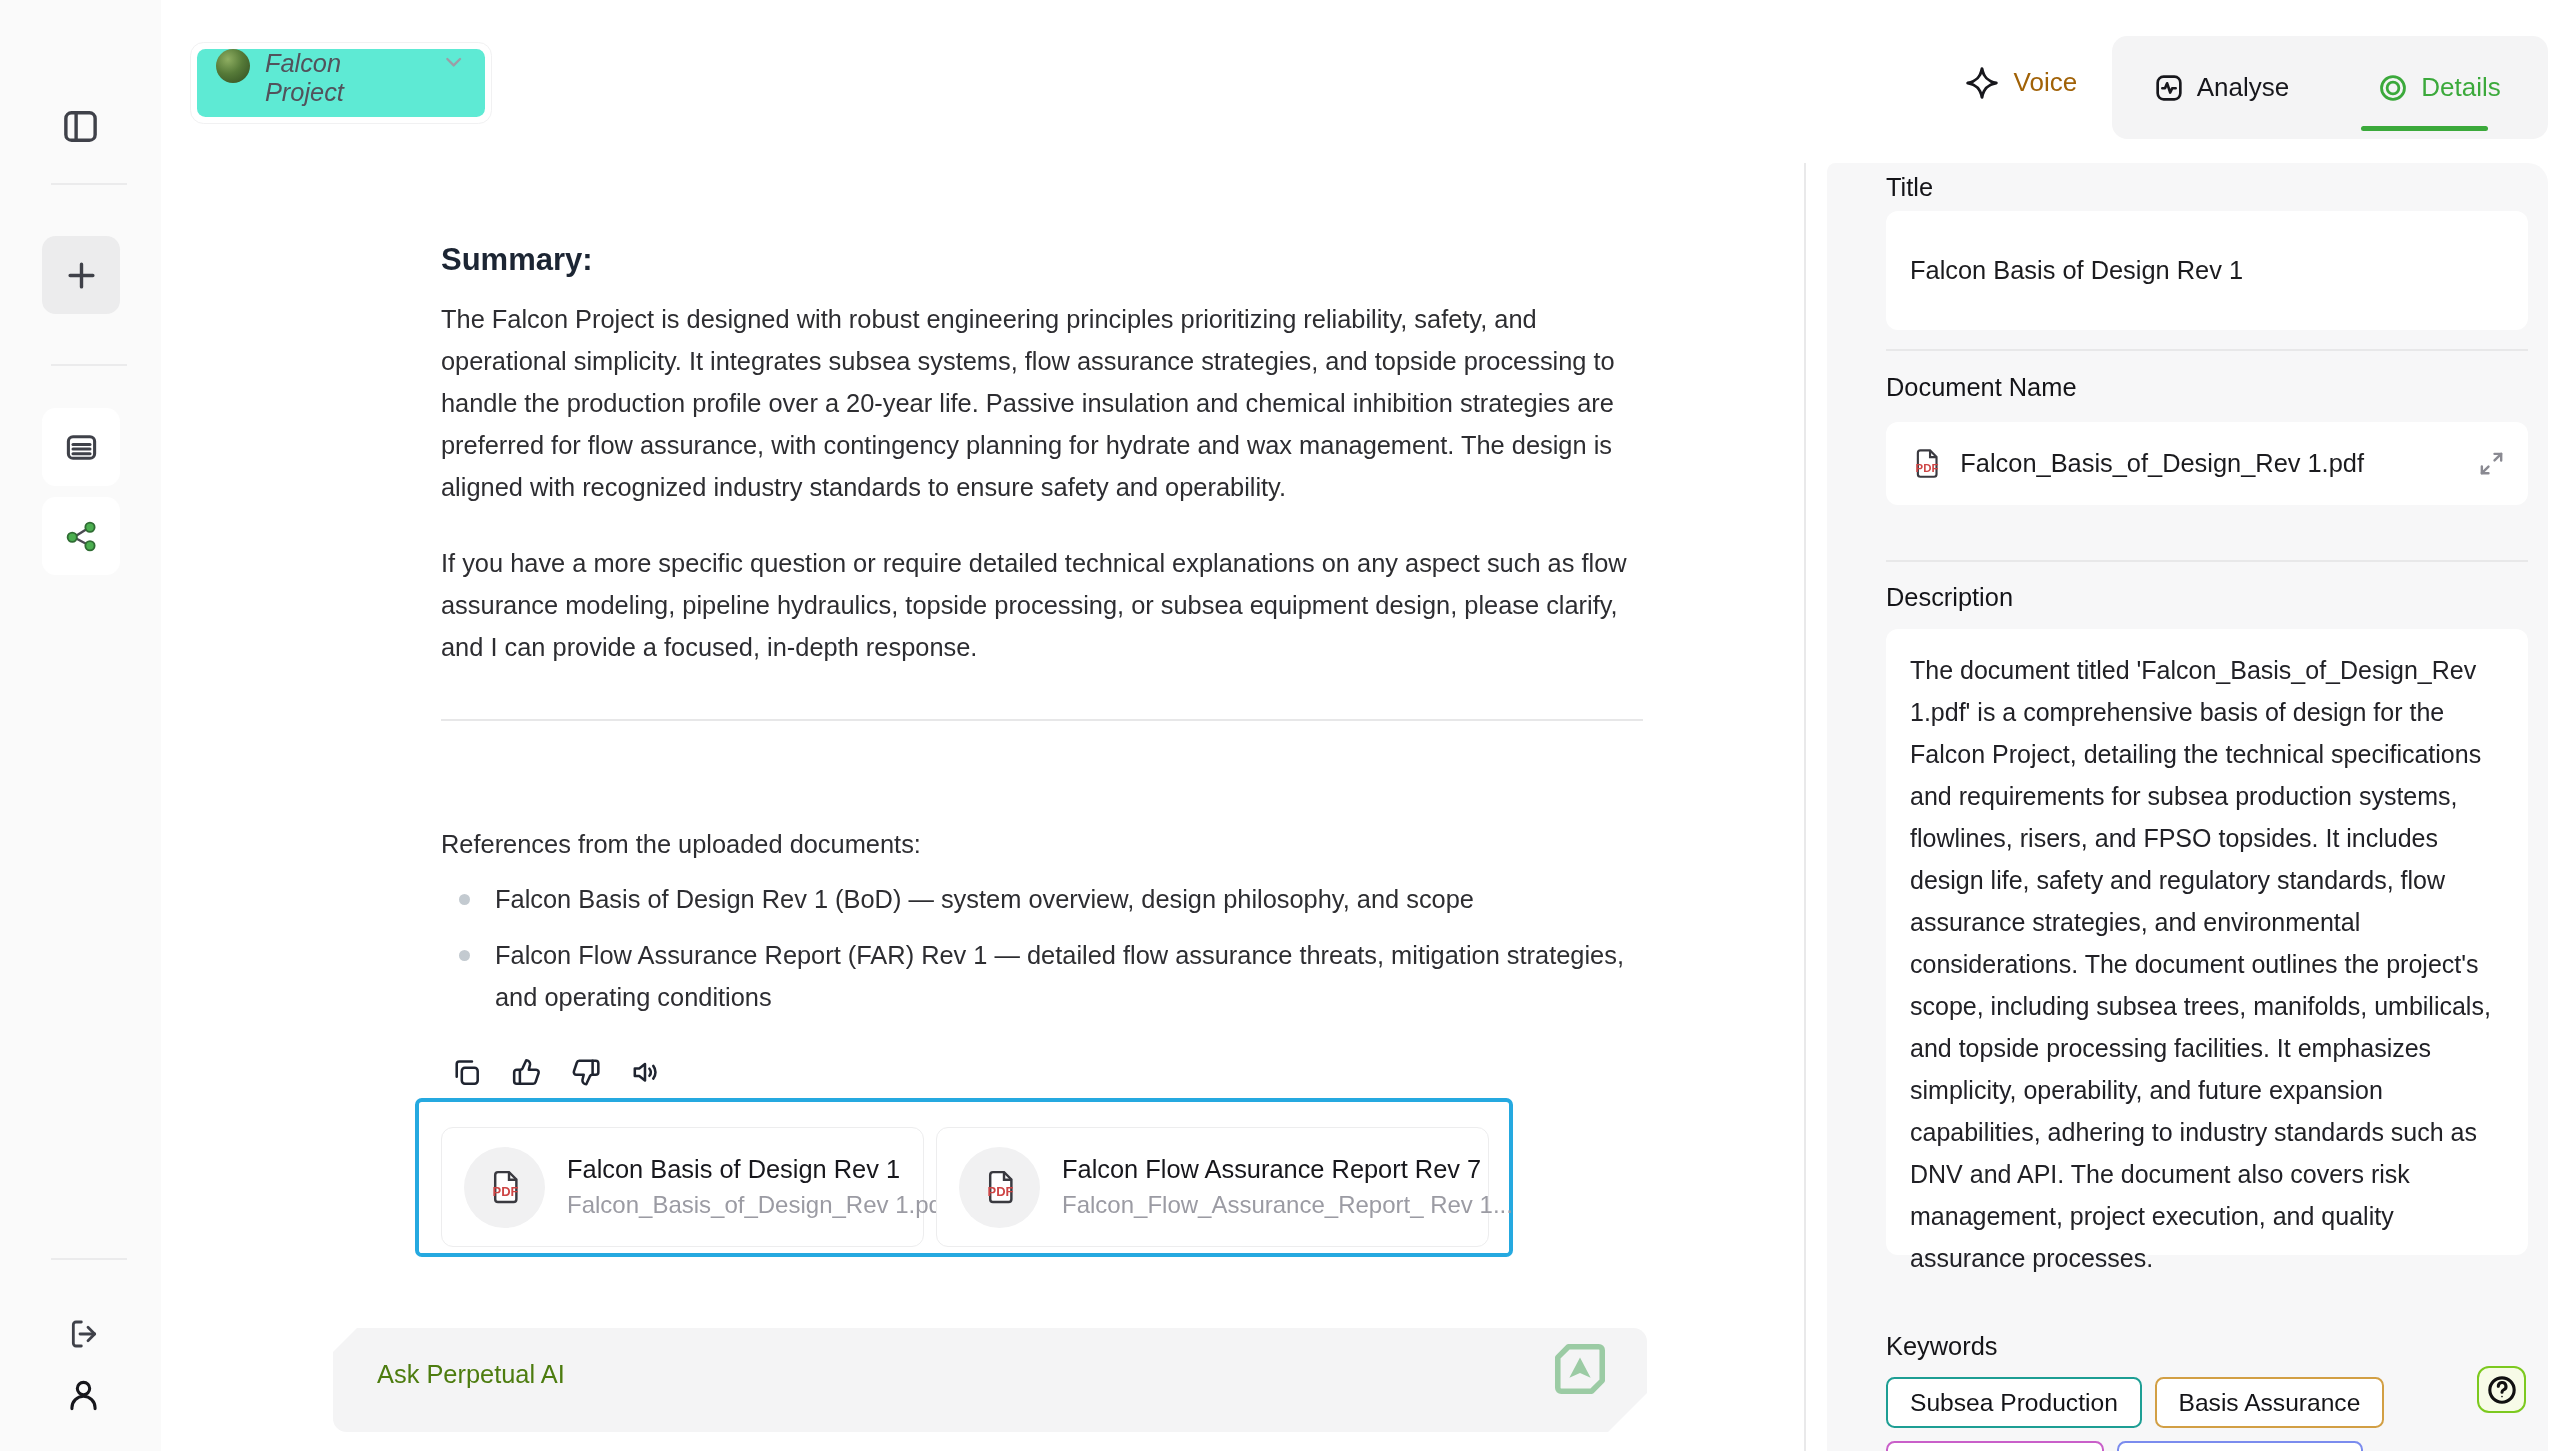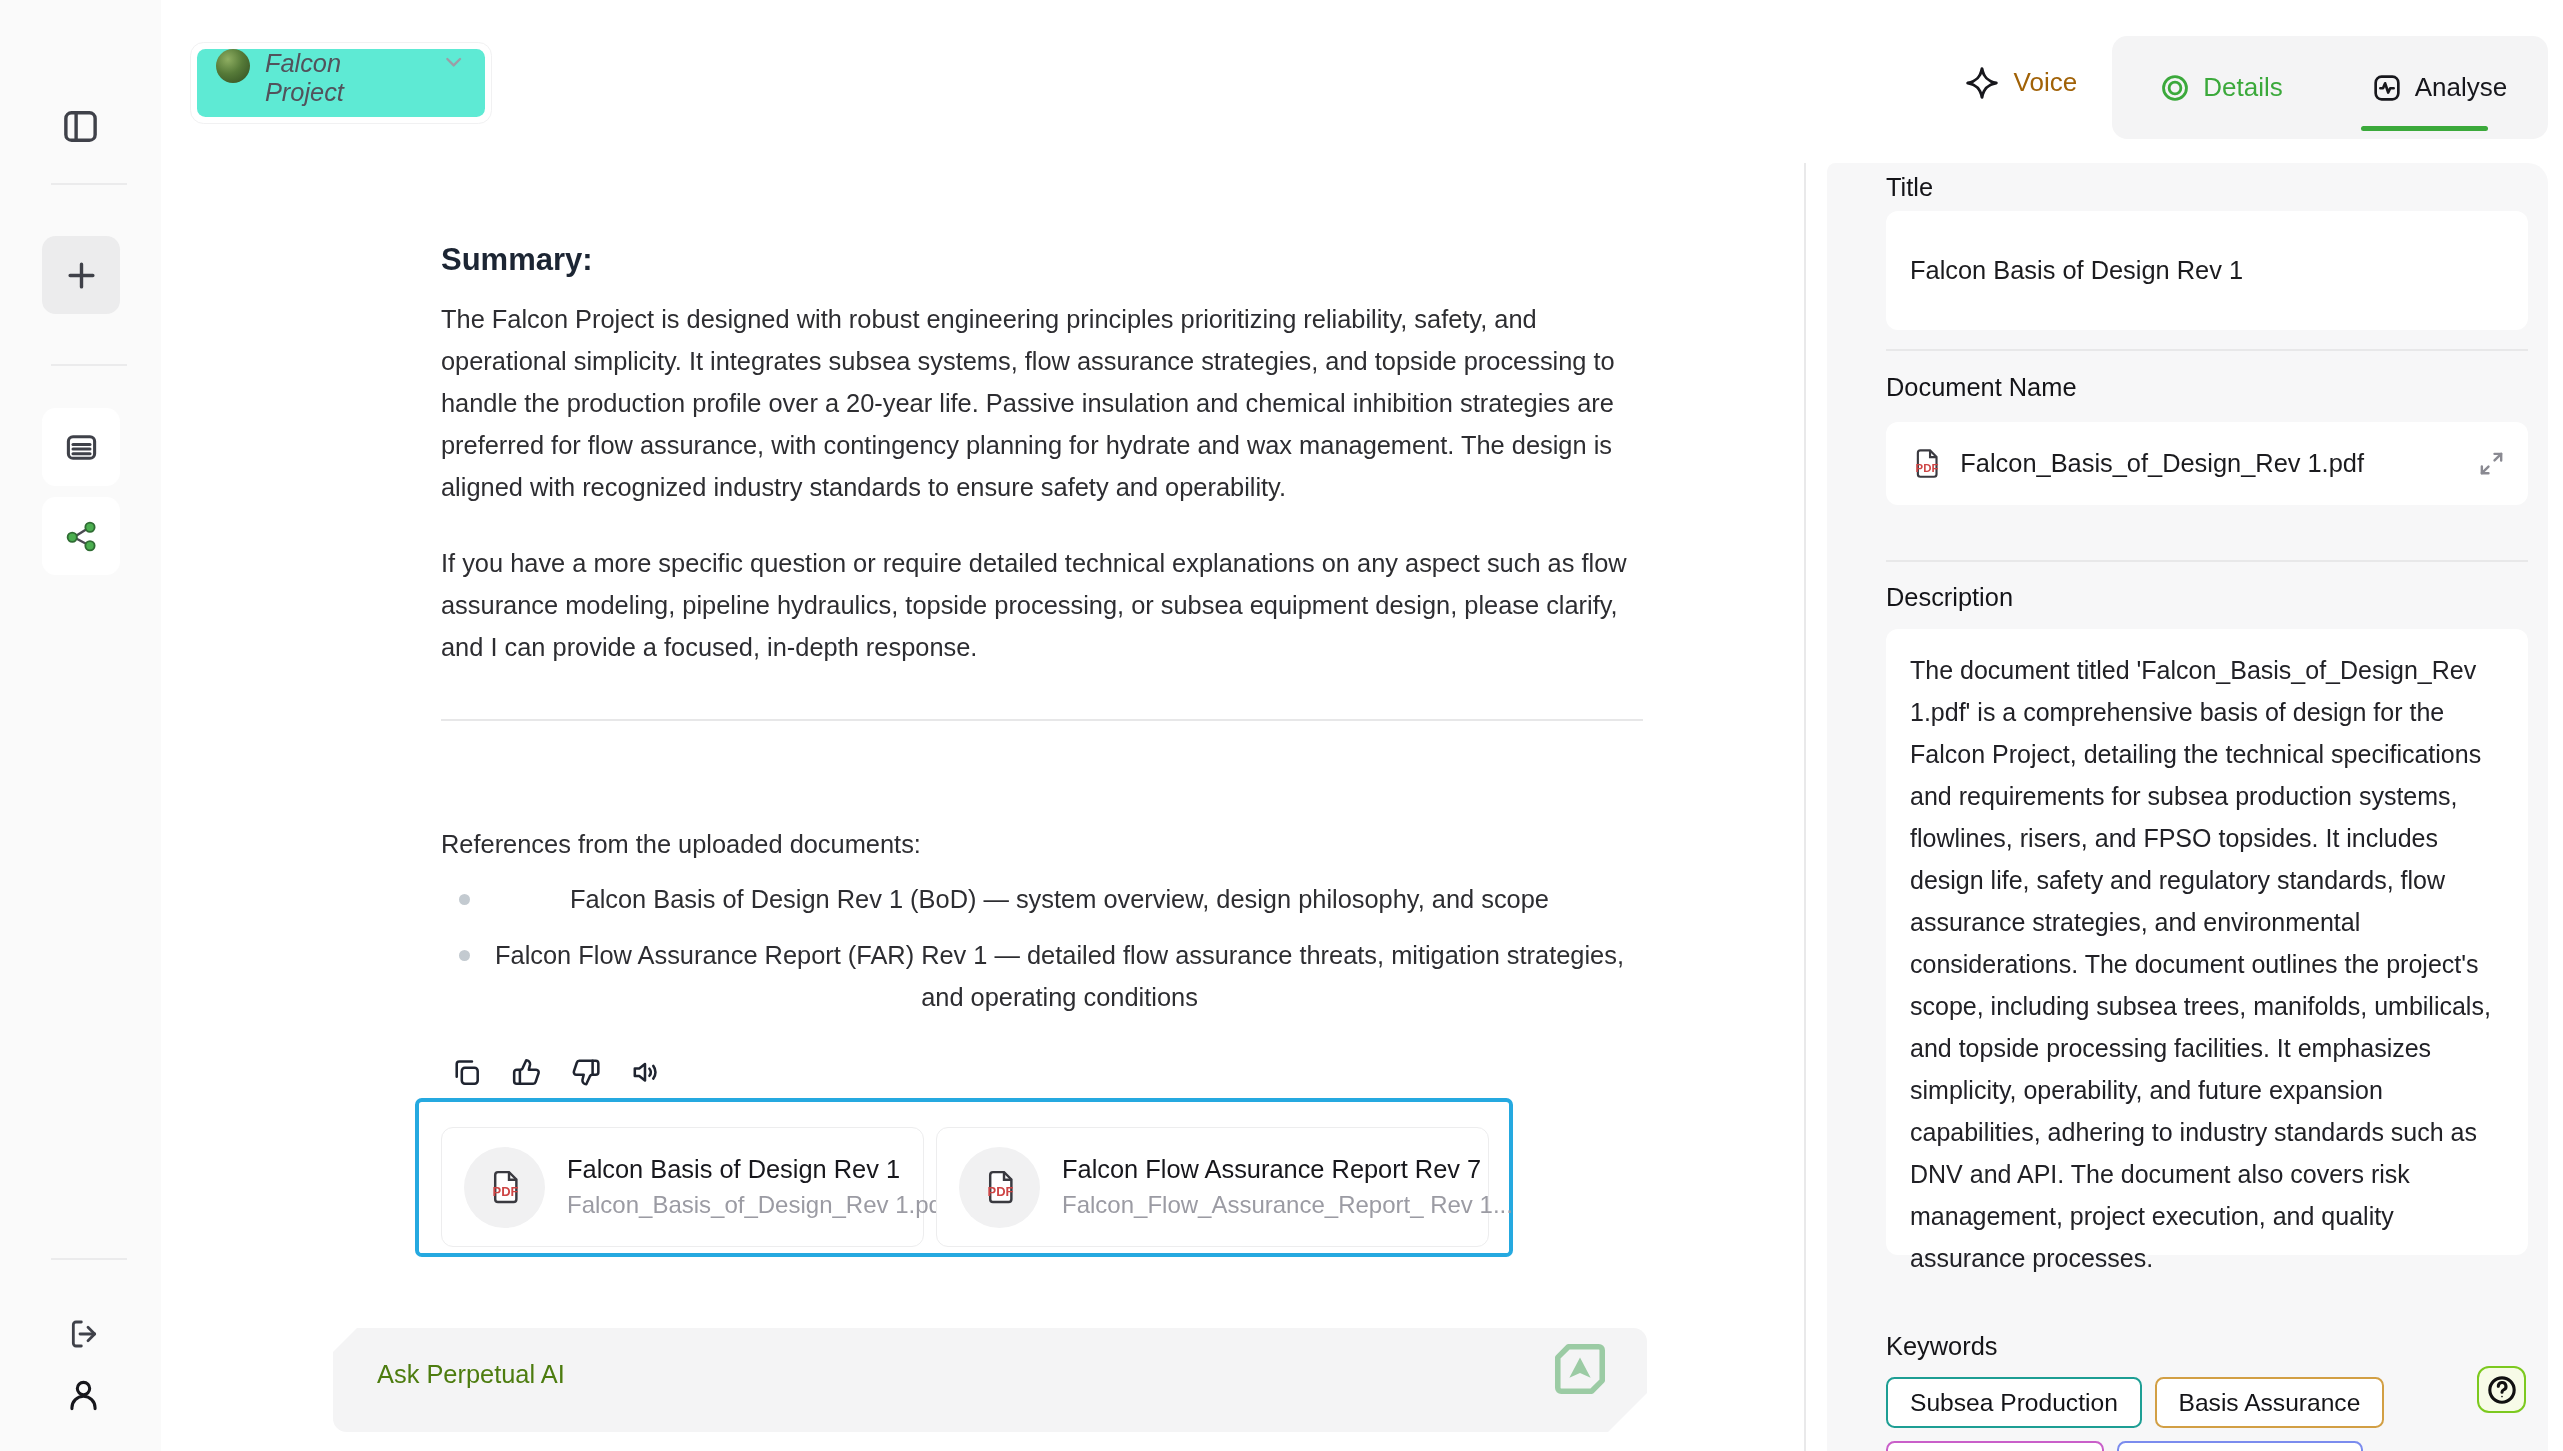--- a/index.html
+++ b/index.html
@@ -29,21 +29,21 @@
   .seg-underline{position:absolute;left:249px;bottom:8.5px;width:127px;height:4.2px;border-radius:2.5px;background:#3BA93B;}
 
   
   .summary-h{position:absolute;left:441px;top:216px;font-size:31px;font-weight:700;color:#1c2533;}
   .para{position:absolute;left:441px;width:1208px;font-size:25.4px;line-height:42px;color:#2d2d31;}
   .p1{top:273px;}
   .p2{top:517px;}
   .hr-main{position:absolute;left:441px;top:719px;width:1202px;height:1.7px;background:#e7e7e8;}
   .refs-intro{position:absolute;left:441px;top:805px;font-size:25.4px;color:#2d2d31;}
   .refs-list{position:absolute;left:471px;top:878px;width:1153px;margin:0;padding:0;list-style:none;}
-  .refs-list li{position:relative;font-size:25.4px;line-height:42px;color:#2d2d31;margin-bottom:14.4px;padding-left:24px;text-align:center;}
+  .refs-list li{position:relative;font-size:25.4px;line-height:42px;color:#2d2d31;margin-bottom:14.4px;padding-left:24px;}
   .refs-list li::before{content:"";position:absolute;left:-12px;top:16px;width:11px;height:11px;border-radius:50%;background:#c3cad0;}
 
   .actions{position:absolute;left:450px;top:1056px;display:flex;gap:28px;color:#1f2430;}
   .action-btn{width:32px;height:32px;display:flex;align-items:center;justify-content:center;background:transparent;border:none;padding:0;cursor:pointer;color:#1f2430;}
 
   .ref-box{position:absolute;left:415px;top:1098px;width:1098px;height:159px;border:4.2px solid #25A9E0;border-radius:6.8px;background:#fff;box-sizing:border-box;}
   .doc-card{position:absolute;top:1127px;height:120px;background:#fff;border:1.7px solid #ededee;border-radius:12px;box-sizing:border-box;display:flex;align-items:center;gap:22px;padding-left:22px;cursor:pointer;}
   .doc-card.c1{left:441px;width:483px;}
   .doc-card.c2{left:936px;width:553px;}
   .pdf-circle{width:81px;height:81px;border-radius:50%;background:#f1f1f2;display:flex;align-items:center;justify-content:center;flex:0 0 auto;}
@@ -167,37 +167,37 @@
   <button class="voice-btn" style="border:none;background:transparent;">
     <span>
       <svg width="36" height="36" viewBox="0 0 24 24" fill="none" stroke="#17171c" stroke-width="2" stroke-linejoin="round">
           <path d="M12 2.5C13.1 8.2 15.8 10.9 21.5 12 15.8 13.1 13.1 15.8 12 21.5 10.9 15.8 8.2 13.1 2.5 12 8.2 10.9 10.9 8.2 12 2.5Z"></path>
         </svg>
     </span>
     <span>Voice</span>
   </button>
 
   <div class="seg">
+    <div class="seg-tab analyse">
+      <span>
+        <svg width="32" height="32" viewBox="0 0 24 24" fill="none" stroke="#17171c" stroke-width="2" stroke-linecap="round" stroke-linejoin="round">
+            <rect x="3.5" y="3.5" width="17" height="17" rx="4.5"></rect>
+            <path d="M7 12.2h2l1.6-3.7 2.3 6.9 1.5-3.2H17"></path>
+          </svg>
+      </span>
+      <span>Analyse</span>
+    </div>
     <div class="seg-tab details">
       <span>
         <svg width="32" height="32" viewBox="0 0 24 24" fill="none" stroke="#3BA93B" stroke-width="2.1">
             <circle cx="12" cy="12" r="8.6"></circle>
             <circle cx="12" cy="12" r="4.4"></circle>
           </svg>
       </span>
       <span>Details</span>
-    </div>
-    <div class="seg-tab analyse">
-      <span>
-        <svg width="32" height="32" viewBox="0 0 24 24" fill="none" stroke="#17171c" stroke-width="2" stroke-linecap="round" stroke-linejoin="round">
-            <rect x="3.5" y="3.5" width="17" height="17" rx="4.5"></rect>
-            <path d="M7 12.2h2l1.6-3.7 2.3 6.9 1.5-3.2H17"></path>
-          </svg>
-      </span>
-      <span>Analyse</span>
     </div>
     <div class="seg-underline"></div>
   </div>
 
   <h2 class="summary-h">Summary:</h2>
   <p class="para p1">The Falcon Project is designed with robust engineering principles prioritizing reliability, safety, and operational simplicity. It integrates subsea systems, flow assurance strategies, and topside processing to handle the production profile over a 20-year life. Passive insulation and chemical inhibition strategies are preferred for flow assurance, with contingency planning for hydrate and wax management. The design is aligned with recognized industry standards to ensure safety and operability.</p>
   <p class="para p2">If you have a more specific question or require detailed technical explanations on any aspect such as flow assurance modeling, pipeline hydraulics, topside processing, or subsea equipment design, please clarify, and I can provide a focused, in-depth response.</p>
   <div class="hr-main"></div>
 
   <p class="refs-intro">References from the uploaded documents:</p>

